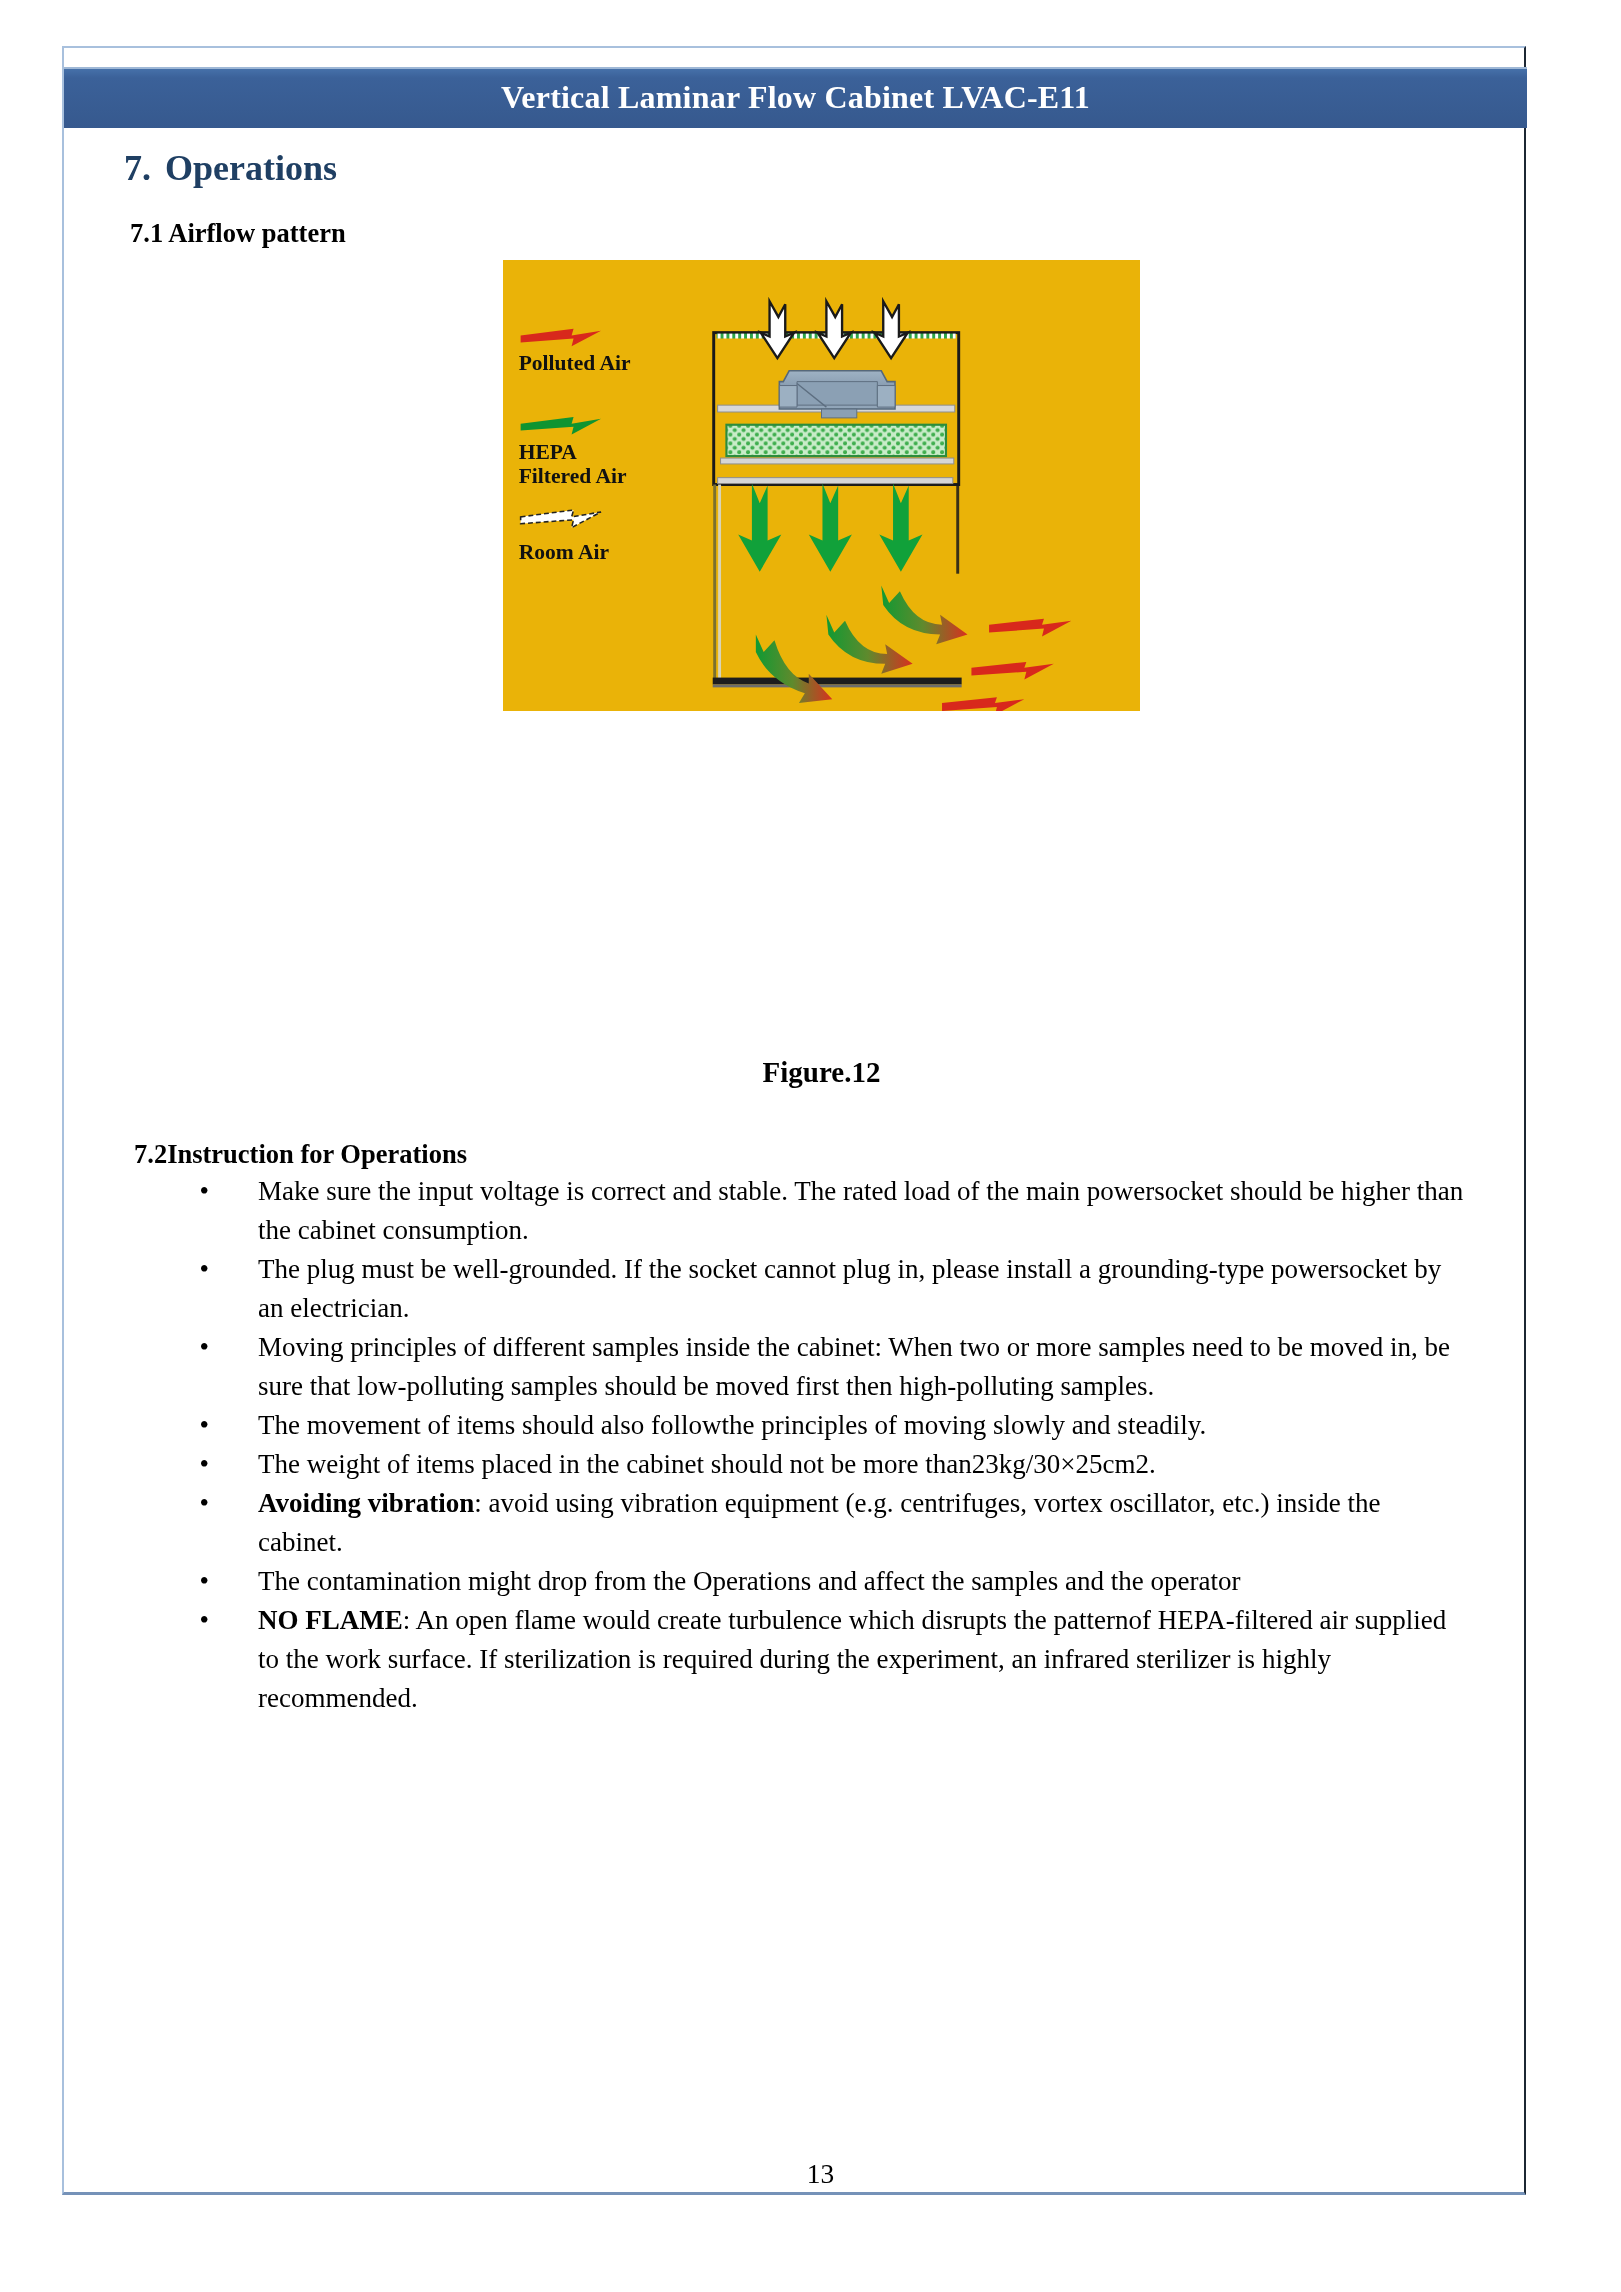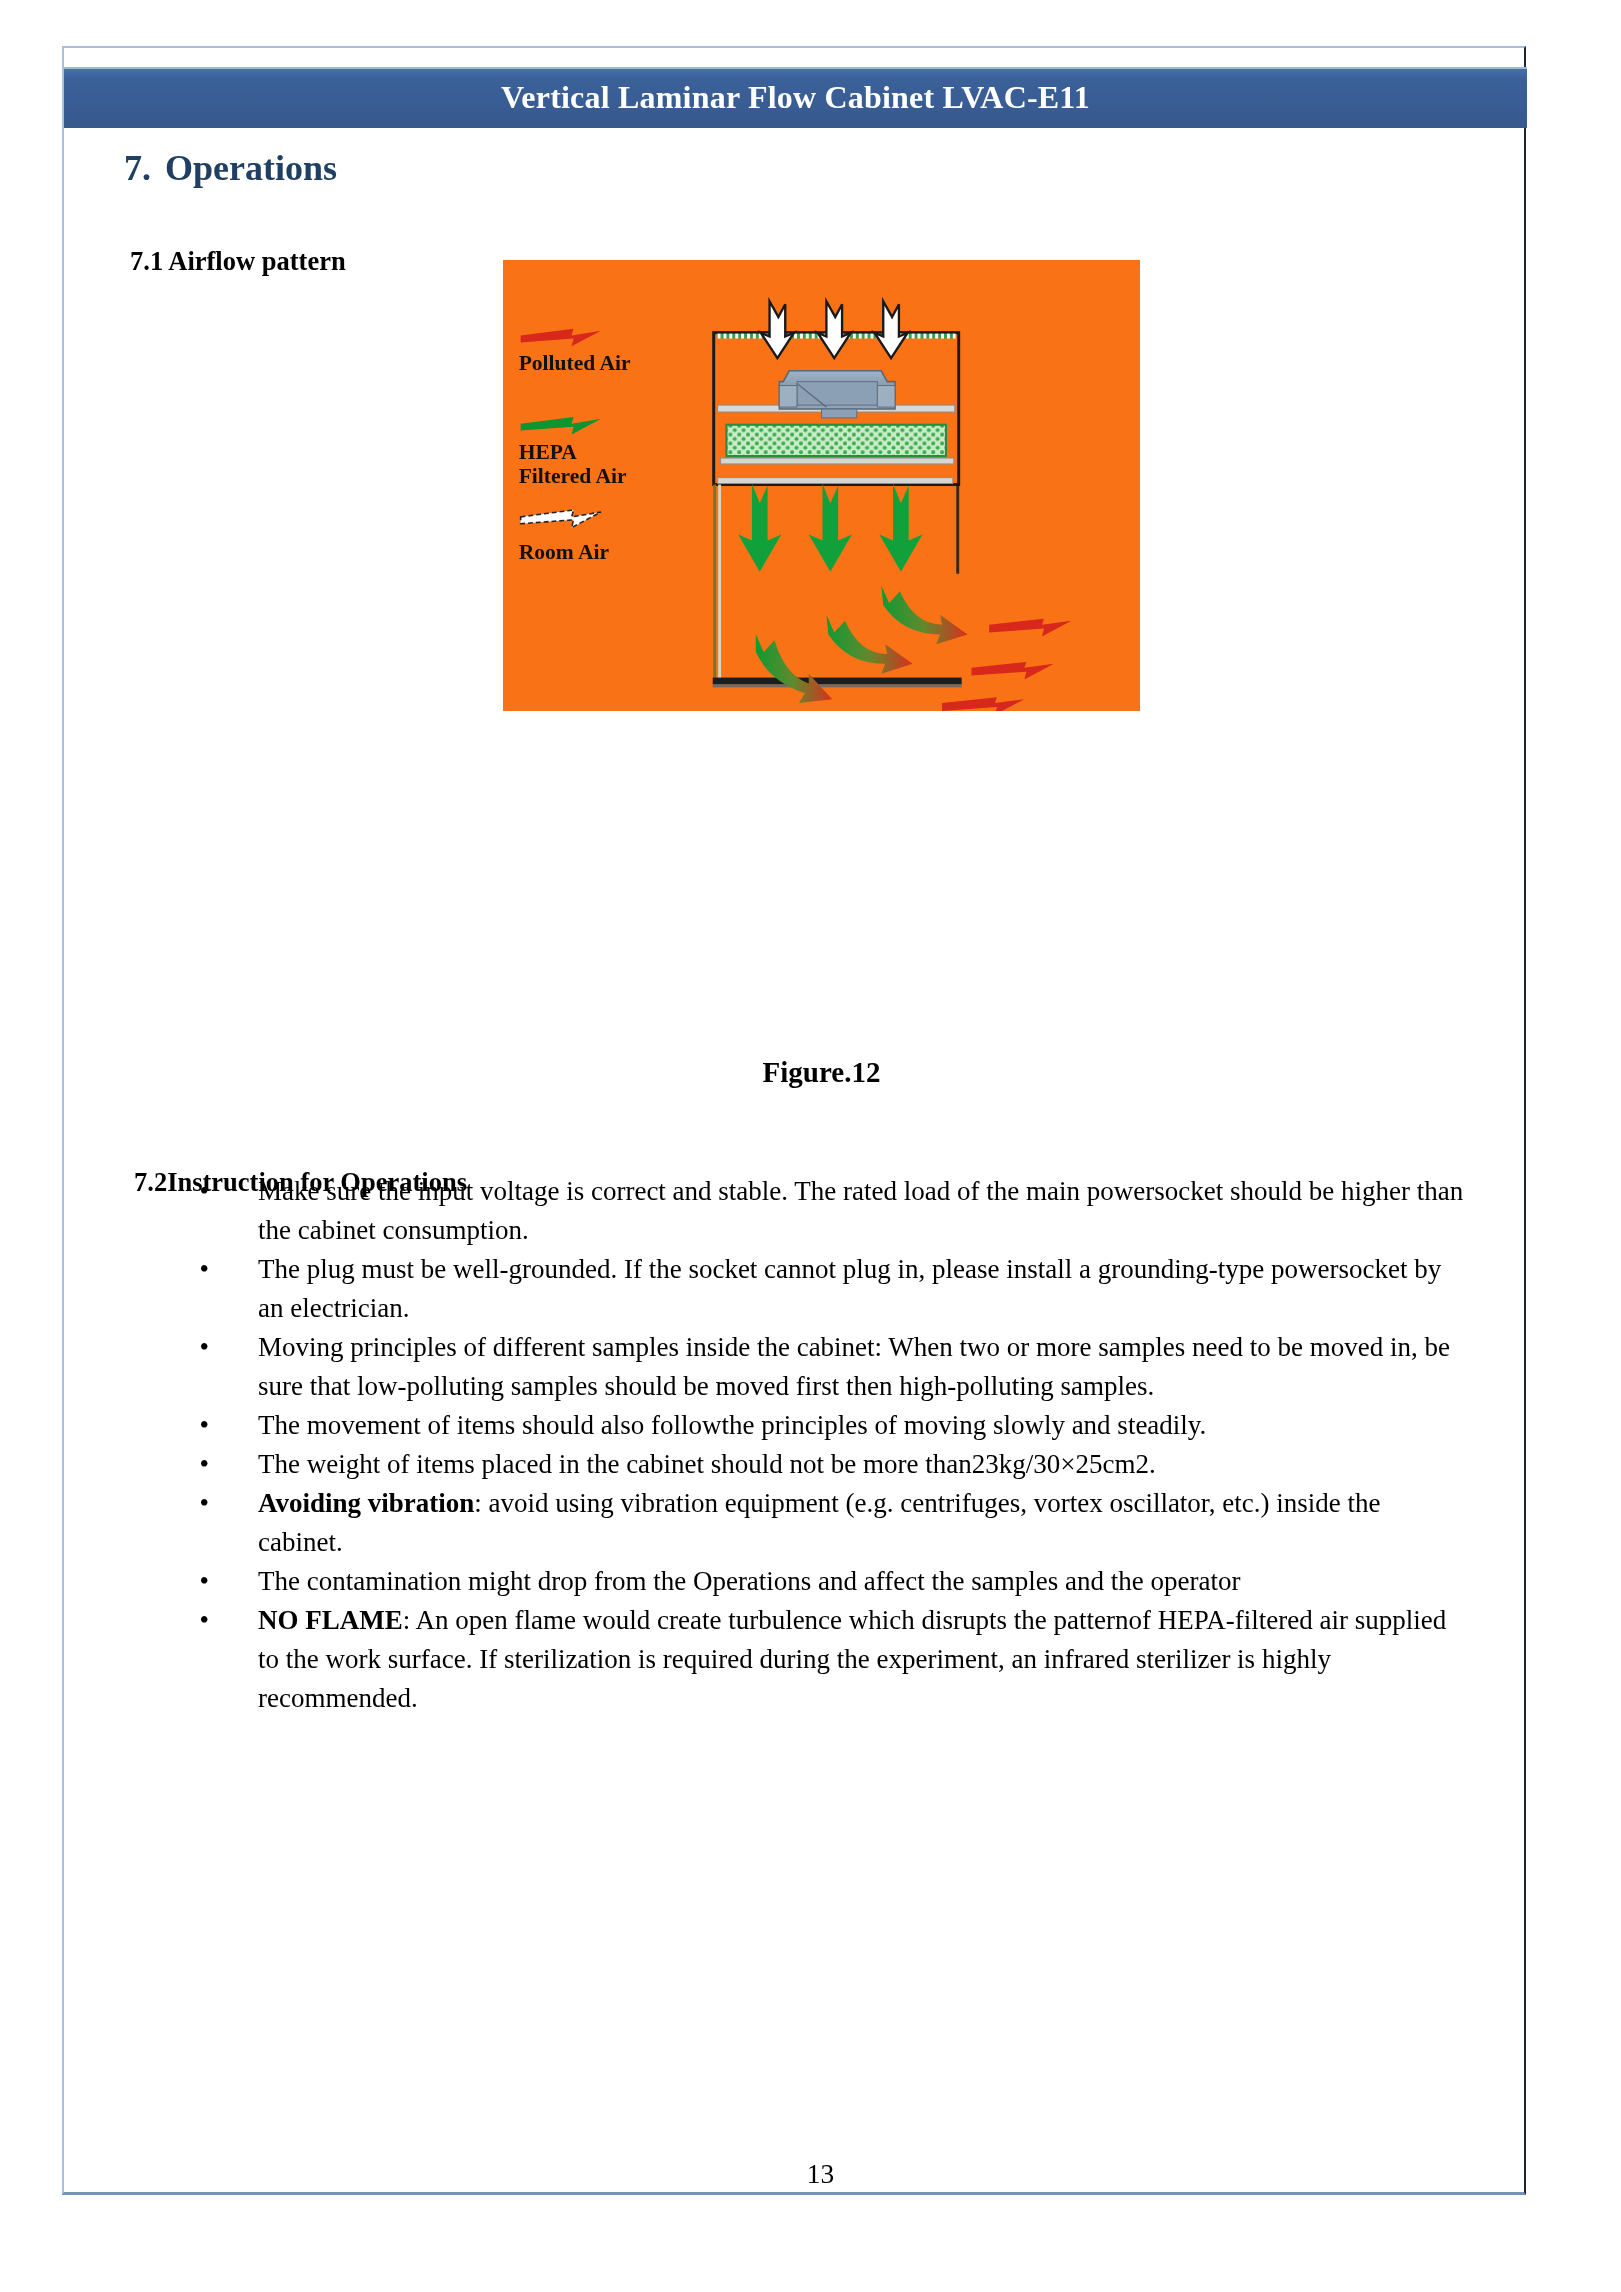--- a/index.html
+++ b/index.html
@@ -73,38 +73,37 @@
   }
   .h1-num { display: inline-block; width: 41px; }
 
   .h2-section {
     position: absolute;
     color: #000000;
     font-weight: bold;
     font-size: 26.5px;
     font-family: "Liberation Serif", "DejaVu Serif", serif;
     white-space: nowrap;
-    margin-top: 28px;
   }
   #h2-airflow { left: 130px; top: 218px; }
   #h2-instruction { left: 134px; top: 1139px; }
 
   
   .figure-wrap {
     position: absolute;
     left: 503px;
     top: 260px;
     width: 637px;
     height: 451px;
   }
   .figure-canvas {
     position: absolute;
     left: 0; top: 0;
     width: 637px; height: 451px;
-    background: #f97316;
+    background: #eab308;
   }
   .figure-caption {
     position: absolute;
     left: 503px;
     top: 1056px;
     width: 637px;
     text-align: center;
     font-weight: bold;
     font-size: 29px;
     color: #000;

